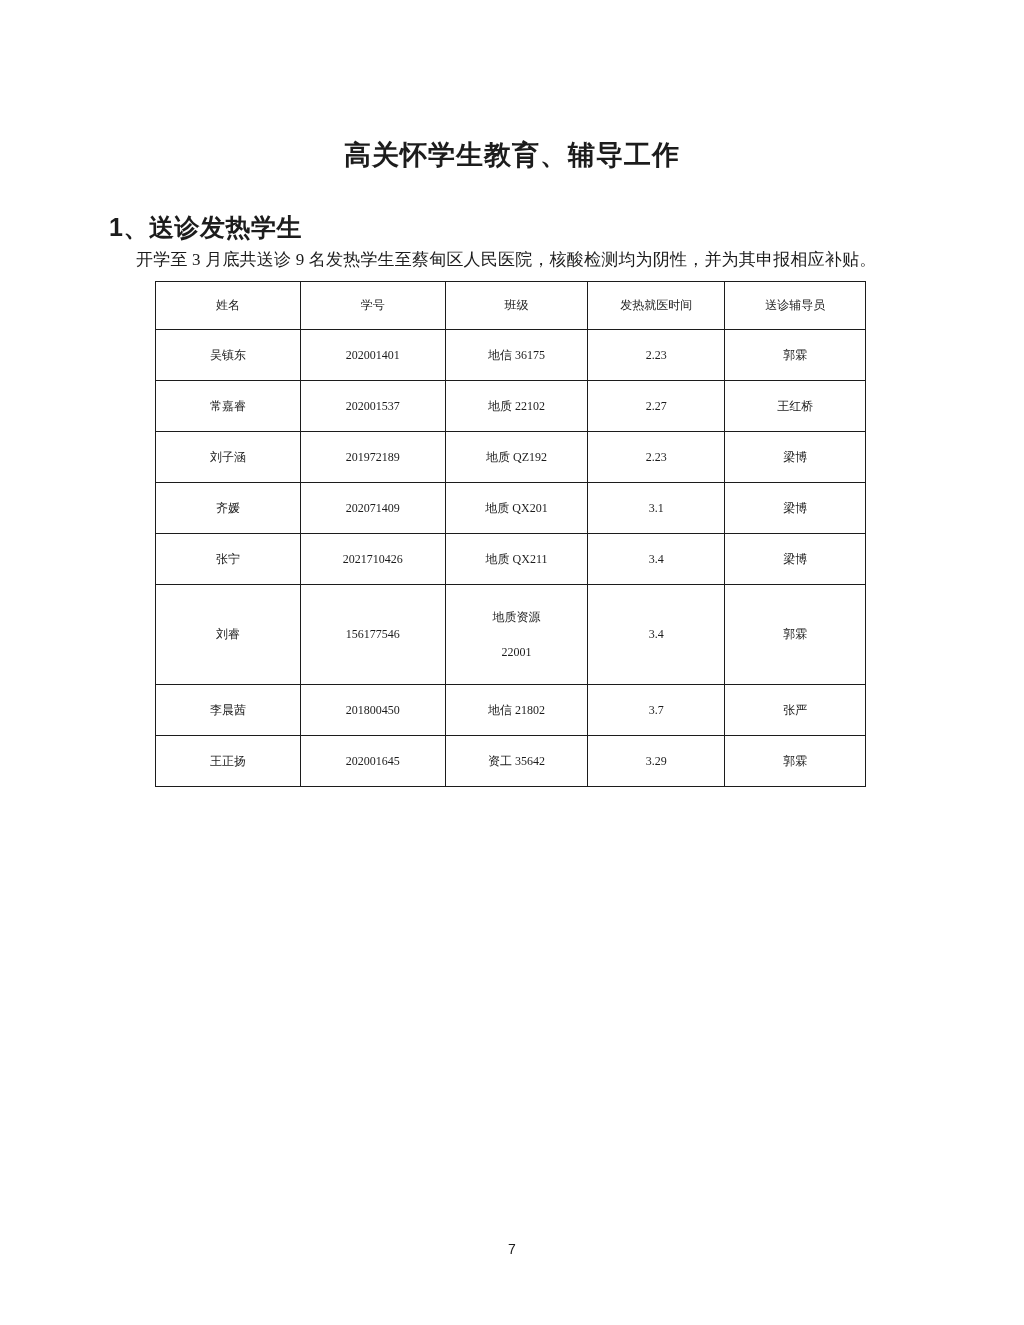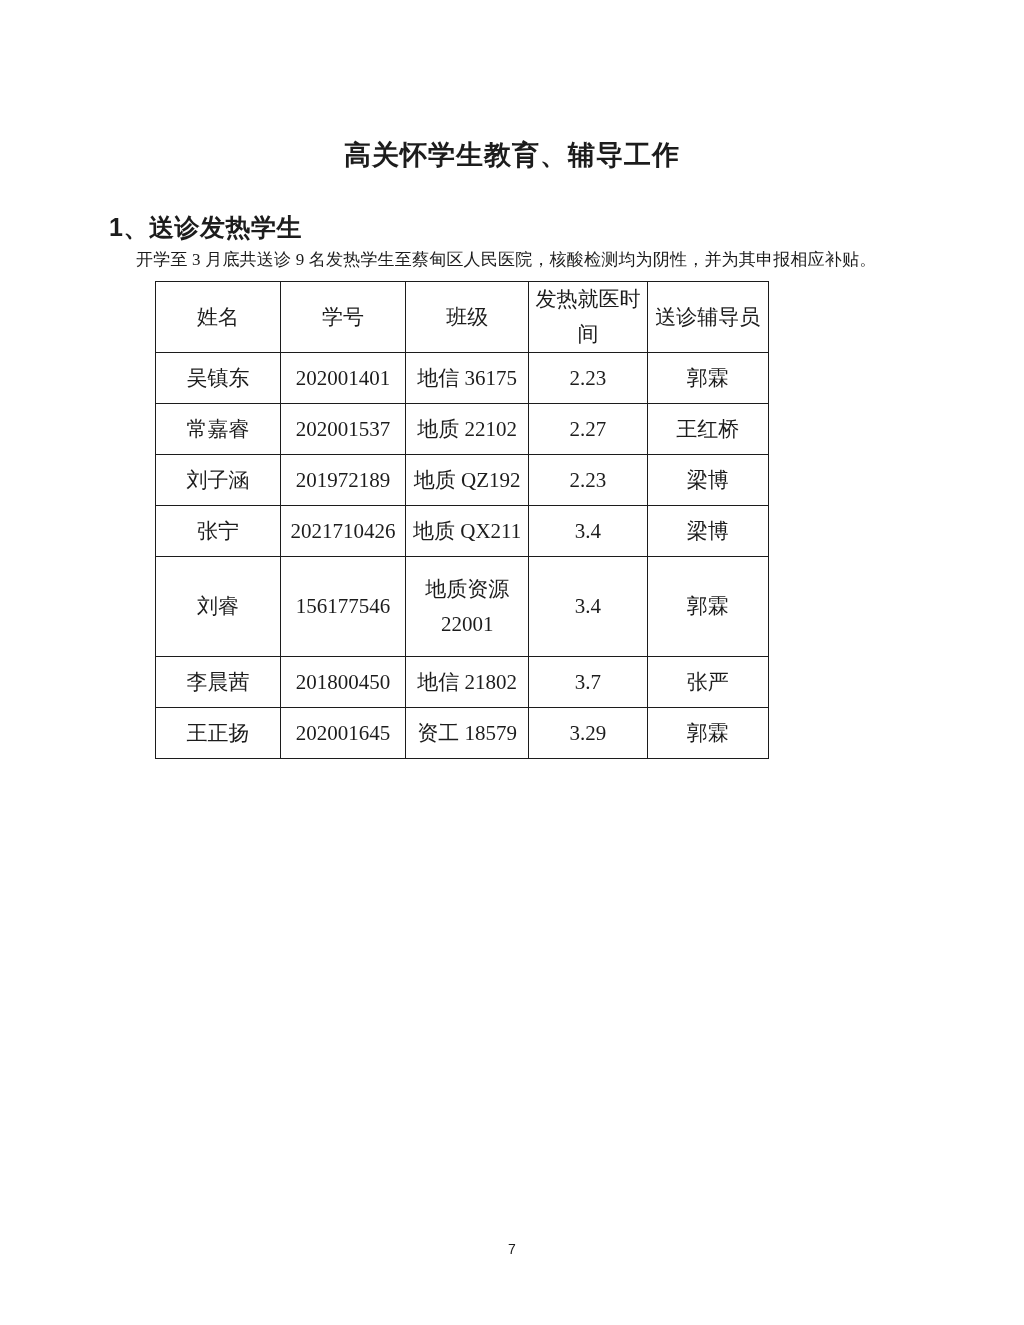--- a/index.html
+++ b/index.html
@@ -49,24 +49,24 @@
     text-align: justify;
     text-indent: 2em;
     letter-spacing: 0.2px;
   }
   .body-para.pos-1 { top: 237px; }
   .body-para.pos-2 { top: 879px; }
   .data-table {
     position: absolute;
     top: 281px;
     left: 155px;
-    width: 614px;
+    width: 711px;
     border-collapse: collapse;
     table-layout: fixed;
-    font-size: 21px;
+    font-size: 12px;
   }
   .data-table th,
   .data-table td {
     border: 1.5px solid #1c1c1c;
     text-align: center;
     vertical-align: middle;
     font-weight: normal;
     padding: 0 4px;
     white-space: pre-line;
     line-height: 35px;
@@ -128,20 +128,27 @@
           <td>王红桥</td>
         </tr>
         <tr>
           <td>刘子涵</td>
           <td>201972189</td>
           <td>地质 QZ192</td>
           <td>2.23</td>
           <td>梁博</td>
         </tr>
         <tr>
+          <td>齐媛</td>
+          <td>202071409</td>
+          <td>地质 QX201</td>
+          <td>3.1</td>
+          <td>梁博</td>
+        </tr>
+        <tr>
           <td>张宁</td>
           <td>2021710426</td>
           <td>地质 QX211</td>
           <td>3.4</td>
           <td>梁博</td>
         </tr>
         <tr class="tall">
           <td>刘睿</td>
           <td>156177546</td>
           <td>地质资源
@@ -152,21 +159,21 @@
         <tr>
           <td>李晨茜</td>
           <td>201800450</td>
           <td>地信 21802</td>
           <td>3.7</td>
           <td>张严</td>
         </tr>
         <tr>
           <td>王正扬</td>
           <td>202001645</td>
-          <td>资工 18579</td>
+          <td>资工 35642</td>
           <td>3.29</td>
           <td>郭霖</td>
         </tr>
       </tbody>
   </table>
 
 
 
   <div class="page-number">7</div>
 

